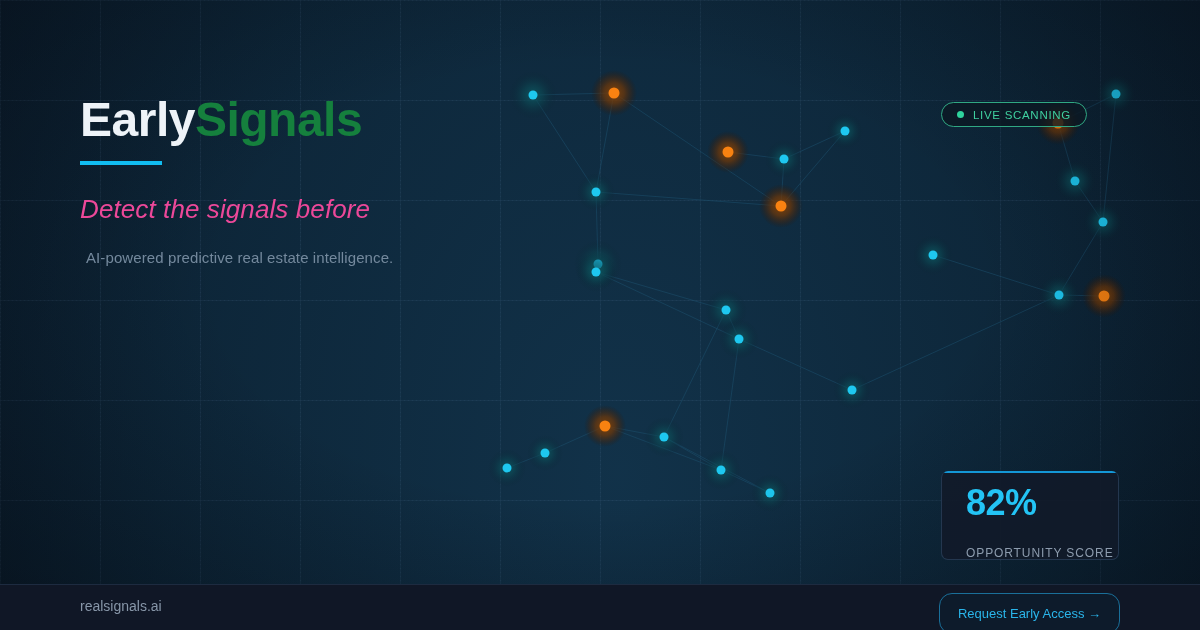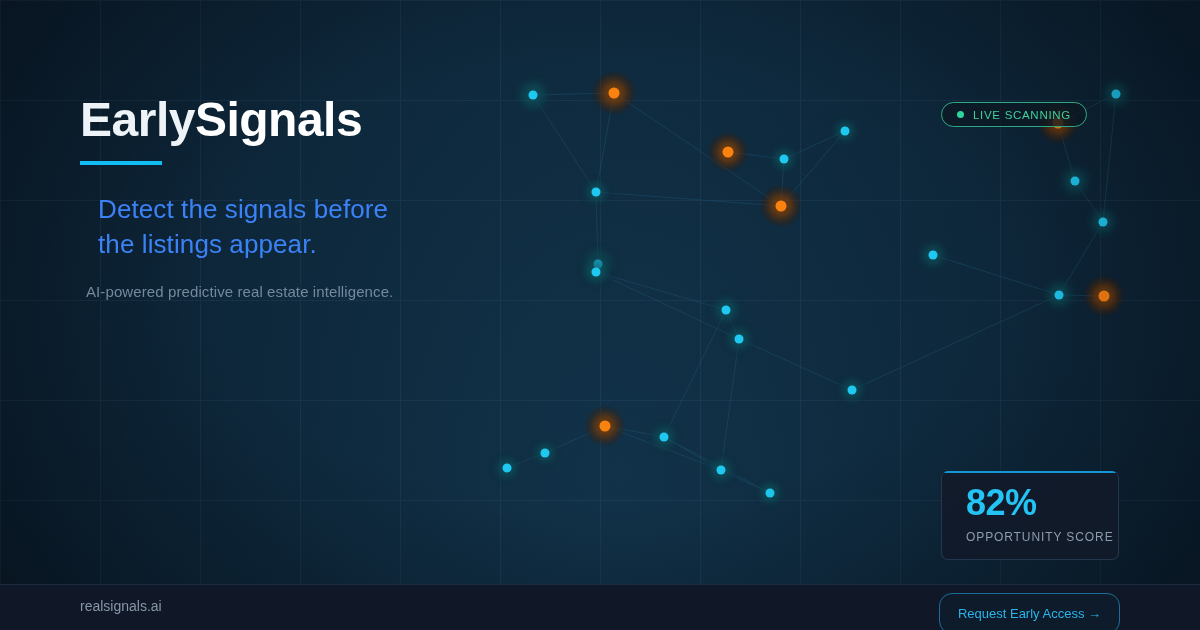--- a/index.html
+++ b/index.html
@@ -100,35 +100,36 @@
     width: 430px;
   }
   .logo {
     font-size: 48px;
     font-weight: bold;
     letter-spacing: -0.5px;
     line-height: 1;
     margin: 0;
   }
   .logo .part-a { color: #eef3f8; }
-  .logo .part-b { color: #ffffff; }
+  .logo .part-b { color: #15803d; }
   .accent-rule {
     width: 82px;
     height: 4px;
     background: #11bdf2;
     margin-top: 17px;
   }
   .headline {
-    margin: 18px;
+    margin: 0;
     margin-top: 27px;
     font-size: 26px;
     font-weight: normal;
     line-height: 1.33;
-    color: #3b82f6;
+    color: #ec4899;
     letter-spacing: 0.1px;
+    font-style: italic;
   }
   .subline {
     margin: 6px;
     margin-top: 22px;
     font-size: 15px;
     color: #74899d;
     letter-spacing: 0.1px;
   }
 
   
@@ -183,21 +184,21 @@
     background: #1497d6;
   }
   .score-value {
     font-size: 36px;
     font-weight: bold;
     line-height: 1;
     color: #23c4f5;
     letter-spacing: -0.5px;
   }
   .score-label {
-    margin-top: 9px;
+    margin-top: 25px;
     font-size: 12px;
     letter-spacing: 0.9px;
     color: #8d9cae;
   }
 
   
   .footer {
     position: absolute;
     left: 0;
     right: 0;
@@ -394,21 +395,20 @@
       </g>
   </svg>
 
   <div class="bg-vignette"></div>
 
   <div class="hero">
     <h1 class="logo"><span class="part-a">Early</span><span class="part-b">Signals</span></h1>
     <div class="accent-rule"></div>
     <h2 class="headline">
       <span>Detect the signals before</span><br>
-      <span>the listings appear.</span>
     </h2>
     <p class="subline">AI-powered predictive real estate intelligence.</p>
   </div>
 
   <div class="live-badge">
     <span class="live-dot"></span>
     <span class="live-label">LIVE SCANNING</span>
   </div>
 
   <div class="score-card">

